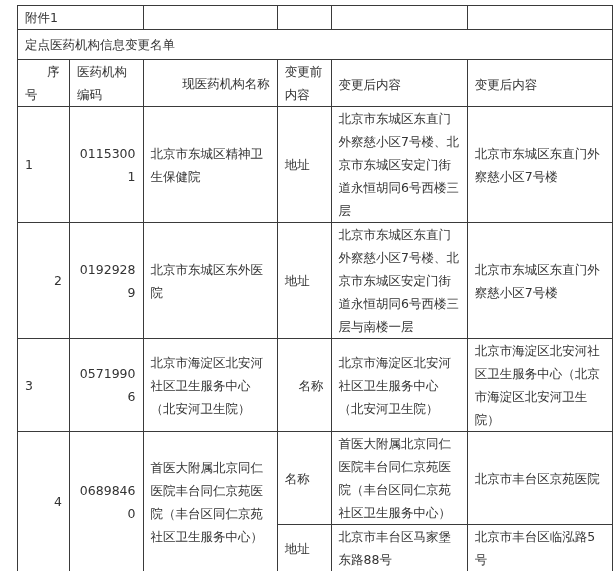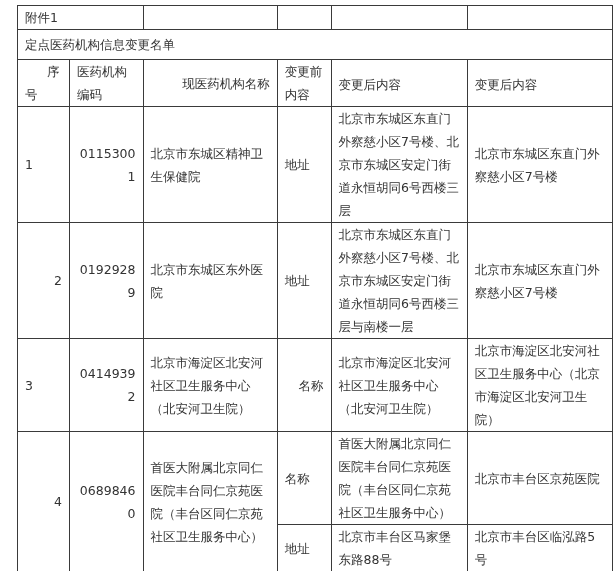--- a/index.html
+++ b/index.html
@@ -103,21 +103,21 @@
       <td class="center">2</td>
       <td class="center">01929289</td>
       <td>北京市东城区东外医院</td>
       <td>地址</td>
       <td>北京市东城区东直门外察慈小区7号楼、北京市东城区安定门街道永恒胡同6号西楼三层与南楼一层</td>
       <td>北京市东城区东直门外察慈小区7号楼</td>
     </tr>
 
     <tr class="r3">
       <td>3</td>
-      <td class="center">04149392</td>
+      <td class="center">05719906</td>
       <td>北京市海淀区北安河社区卫生服务中心（北安河卫生院）</td>
       <td class="center">名称</td>
       <td>北京市海淀区北安河社区卫生服务中心（北安河卫生院）</td>
       <td>北京市海淀区北安河社区卫生服务中心（北京市海淀区北安河卫生院）</td>
     </tr>
 
     <tr class="r4a">
       <td rowspan="2" class="center">4</td>
       <td rowspan="2" class="center">06898460</td>
       <td rowspan="2">首医大附属北京同仁医院丰台同仁京苑医院（丰台区同仁京苑社区卫生服务中心）</td>

